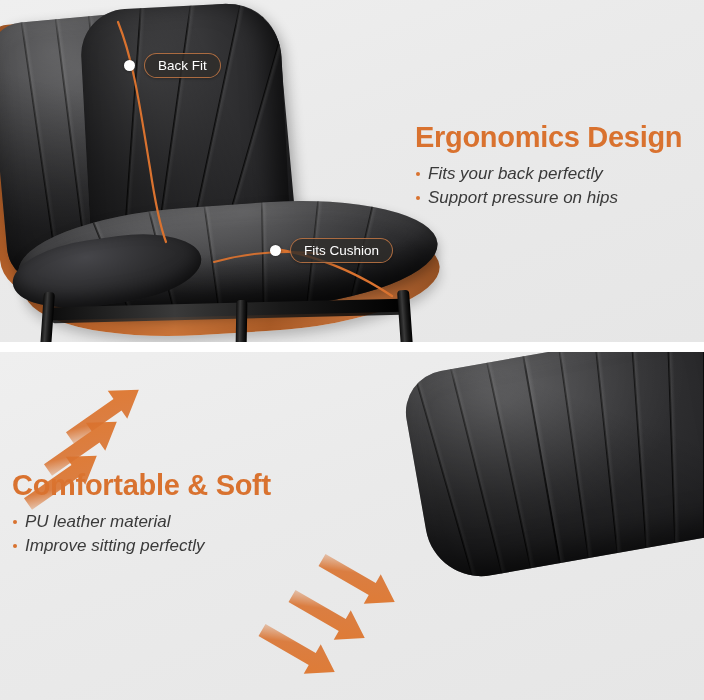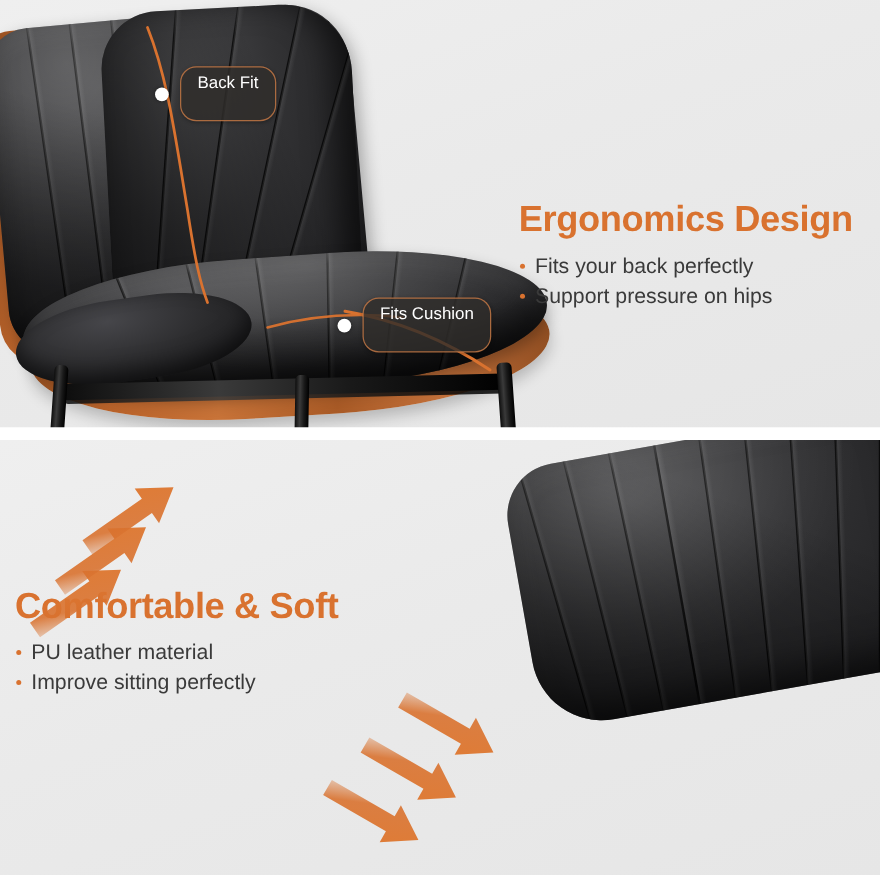--- a/index.html
+++ b/index.html
@@ -10,33 +10,33 @@
   .panel{position:absolute;left:0;width:704px;overflow:hidden;background:#ececec;}
   #panel-top{top:0;height:342px;}
   #panel-bottom{top:352px;height:348px;}
   .panel-bg{position:absolute;inset:0;
       background:linear-gradient(160deg,#efefef 0%,#eaeaea 45%,#e6e6e6 100%);}
   #divider{position:absolute;left:0;top:342px;width:704px;height:10px;background:#ffffff;}
 
   
   .copy{position:absolute;}
   .headline{color:#d9722f;font-weight:bold;letter-spacing:-.3px;white-space:nowrap;}
-  #top-copy{left:415px;top:120px;margin-top:39px;}
+  #top-copy{left:415px;top:120px;}
   #top-copy .headline{font-size:29px;line-height:34px;}
   #bottom-copy{left:12px;top:468px;}
   #bottom-copy .headline{font-size:29px;line-height:34px;}
-  .bullets{margin:8px 0 0 0;padding:0;list-style:none;}
+  .bullets{margin:8px 0 0 0;padding:0;list-style:none;font-style:italic;}
   .bullets li{position:relative;padding-left:13px;color:#3a3a3a;font-size:17px;
       line-height:24px;white-space:nowrap;}
   .bullets li:before{content:"";position:absolute;left:1px;top:10px;width:4px;height:4px;
       border-radius:50%;background:#d9722f;}
 
   
   .callout{position:absolute;display:flex;align-items:center;gap:0;z-index:40;}
-  .callout .pill{display:inline-block;padding:4px 13px 22px;border-radius:13px;
+  .callout .pill{display:inline-block;padding:4px 13px 3px;border-radius:13px;
       background:rgba(48,45,43,.82);border:1px solid rgba(214,128,72,.75);
       color:#fff;font-size:13.5px;line-height:16px;white-space:nowrap;
       box-shadow:0 1px 3px rgba(0,0,0,.28);}
   .callout .dot{width:11px;height:11px;border-radius:50%;background:#fff;
       box-shadow:0 0 3px rgba(0,0,0,.45);flex:0 0 auto;margin-right:9px;}
   #callout-backfit{left:124px;top:53px;}
   #callout-lumbar{left:152px;top:159px;}
   #callout-cushion{left:270px;top:238px;}
 
   

